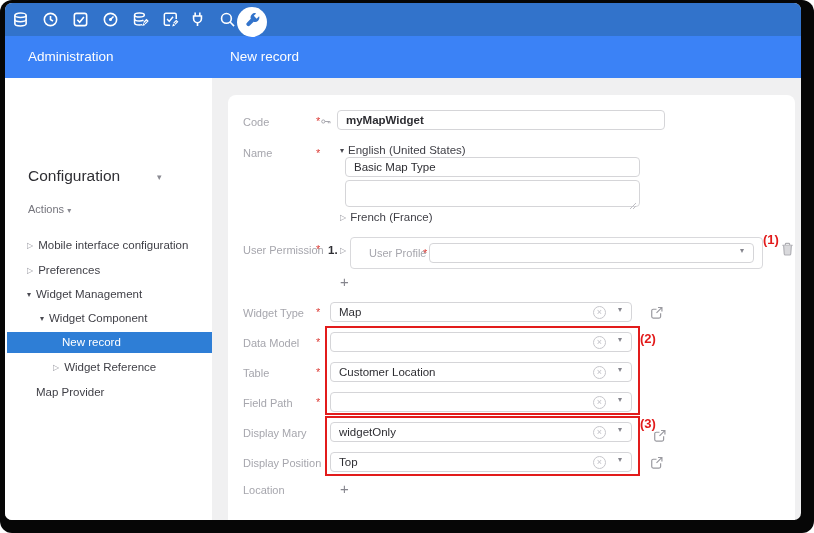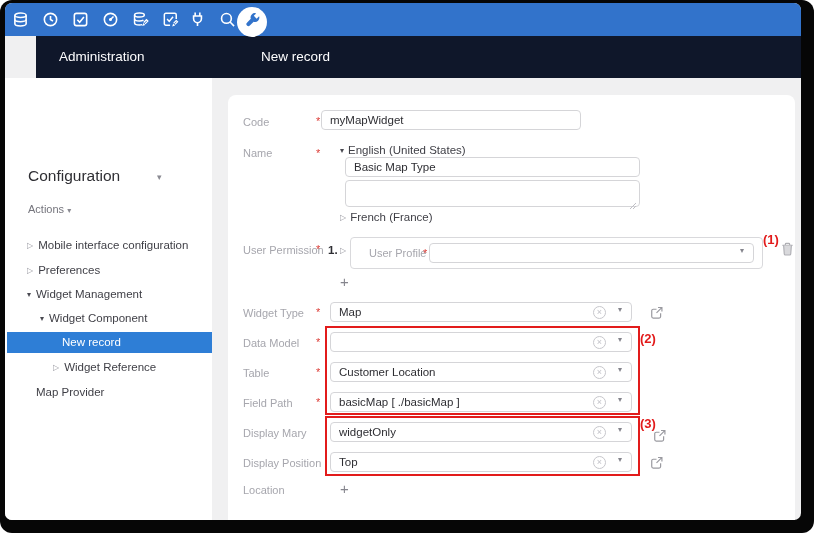--- a/index.html
+++ b/index.html
@@ -7,21 +7,21 @@
   .frame{position:absolute;left:0;top:0;width:814px;height:533px;background:#060606;border-radius:12px;}
   .screen{position:absolute;left:5px;top:3px;width:796px;height:517px;background:#f0f0f1;border-radius:7px;overflow:hidden;}
 
   
   .toolbar{position:absolute;left:0;top:0;right:0;height:33px;background:#3273cb;}
   .tico{position:absolute;top:8px;width:17px;height:17px;}
   .tico svg{display:block}
   .active-tool{position:absolute;top:4px;left:232px;width:30px;height:30px;background:#fff;border-radius:50%;display:flex;align-items:center;justify-content:center;z-index:2;}
 
   
-  .header{position:absolute;left:0;top:33px;right:0;height:42px;background:#0f172a;color:#fdfdfe;font-size:13.5px;margin-left:31px;}
+  .header{position:absolute;left:0;top:33px;right:0;height:42px;background:#3b82f6;color:#fdfdfe;font-size:13.5px;}
   .header span{position:absolute;line-height:42px;}
 
   
   .sidebar{position:absolute;left:0;top:75px;bottom:0;width:207px;background:#fff;}
   .cfg-title{position:absolute;left:23px;top:89px;font-size:15.5px;color:#2e2e33;}
   .cfg-caret{position:absolute;left:152px;top:94px;font-size:9px;color:#8a8a92;}
   .actions{position:absolute;left:23px;top:125px;font-size:11px;color:#74747c;}
   .tree-item{position:absolute;font-size:11.5px;color:#3f3f46;white-space:nowrap;}
   .tw{color:#9a9aa2;font-size:8px;margin-right:5px;position:relative;top:-1px;}
   .tw.exp{color:#4a4a52;}
@@ -158,21 +158,21 @@
     </div>
   </div>
 
   <div class="card">
 
     <div class="flabel" style="top:21px">Code</div>
     <span class="req" style="top:20px"><span>*</span><svg width="10" height="7" viewBox="0 0 10 7" style="margin-left:1px">
             <circle cx="2.3" cy="3.5" r="1.6" fill="none" stroke="#a6a6ad"></circle>
             <path d="M3.9 3.5h5M7.3 3.5v1.8M9 3.5v1.8" stroke="#a6a6ad" fill="none"></path>
           </svg></span>
-    <input class="tin" style="left: 93px; top: 15px; width: 260px;" value="myMapWidget">
+    <input class="tin" style="left: 109px; top: 15px; width: 328px; font-weight: bold;" value="myMapWidget">
 
     <div class="flabel" style="top:52px">Name</div>
     <span class="req" style="top:52px">*</span>
     <div class="loc-line" style="left:112px;top:49px">
       <span class="tw exp">▾</span><span>English (United States)</span>
     </div>
     <input class="tin" style="left: 117px; top: 62px; width: 295px;" value="Basic Map Type">
     <textarea class="tin" style="left: 117px; top: 85px; width: 295px;"></textarea>
     <span class="rz" style="left:400px;top:101px"><svg width="9" height="9" viewBox="0 0 9 9">
             <path d="M8 2L2 8M8 5L5 8" stroke="#c0c0c6" fill="none"></path>
@@ -222,21 +222,20 @@
     <span class="req" style="top:271px">*</span>
     <div class="dd" style="top:267px">
       <span class="ddv">Customer Location</span>
       <span class="ddx">×</span>
       <span class="ddc">▾</span>
     </div>
 
     <div class="flabel" style="top:302px">Field Path</div>
     <span class="req" style="top:301px">*</span>
     <div class="dd" style="top:297px">
-      <span class="ddv">basicMap [ ./basicMap ]</span>
       <span class="ddx">×</span>
       <span class="ddc">▾</span>
     </div>
 
     <div class="rbox" style="top:231px;height:85px"></div>
     <div class="ann" style="left:412px;top:236px">(2)</div>
 
     <div class="flabel" style="top:332px">Display Mary</div>
     <div class="dd" style="top:327px">
       <span class="ddv">widgetOnly</span>

